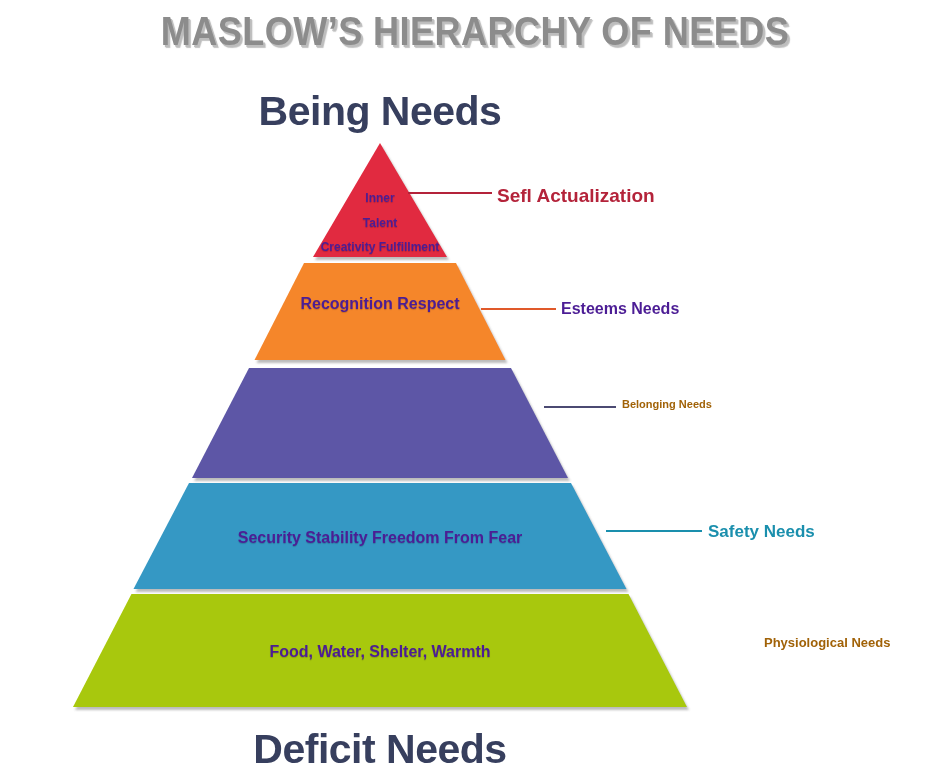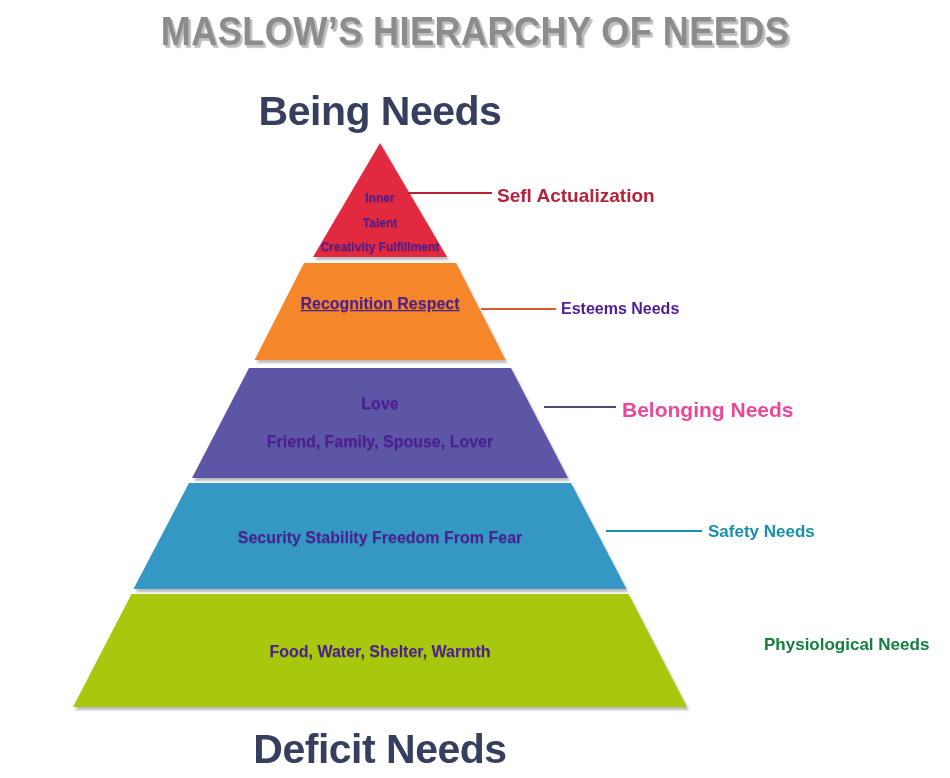--- a/index.html
+++ b/index.html
@@ -130,41 +130,37 @@
     <line x1="606" y1="531" x2="702" y2="531" stroke="#1a8fad" stroke-width="2"></line>
   </svg>
 
   <div class="tier-text" style="left:280px; top:192px; width:200px; font-size:12px;">
     <span class="line" style="display:block; margin-bottom:13px;">Inner</span>
     <span class="line" style="display:block; margin-bottom:12px;">Talent</span>
     <span class="line" style="display:block;">Creativity Fulfillment</span>
   </div>
 
   <div class="tier-text" style="left:230px; top:296px; width:300px; font-size:16px;">
-    <span class="line" style="display:block;text-decoration:underline;">Recognition Respect</span>
+    <span class="line" style="display:block;">Recognition Respect</span>
   </div>
 
-  <div class="tier-text" style="left:180px; top:396px; width:400px; font-size:16px;">
-    <span class="line" style="display:block; margin-bottom:22px;">Love</span>
-    <span class="line" style="display:block;">Friend, Family, Spouse, Lover</span>
-  </div>
 
   <div class="tier-text" style="left:130px; top:530px; width:500px; font-size:16px;">
     <span class="line" style="display:block;">Security Stability Freedom From Fear</span>
   </div>
 
   <div class="tier-text" style="left:130px; top:644px; width:500px; font-size:16px;">
     <span class="line" style="display:block;">Food, Water, Shelter, Warmth</span>
   </div>
 
   <div class="side-label" style="left:497px; top:185px; font-size:19px; color:#b4233a;">Sefl Actualization</div>
 
   <div class="side-label" style="left:561px; top:300px; font-size:16px; color:#4c1d95;text-align:right;">Esteems Needs</div>
 
-  <div class="side-label" style="left:622px; top:398px; font-size:21px; color:#ec4899;">Belonging Needs</div>
+  <div class="side-label" style="left:622px; top:398px; font-size:11px; color:#a16207;">Belonging Needs</div>
 
   <div class="side-label" style="left:708px; top:522px; font-size:17px; color:#1a8fad;">Safety Needs</div>
 
-  <div class="side-label" style="left:764px; top:635px; font-size:17px; color:#15803d;">Physiological Needs</div>
+  <div class="side-label" style="left:764px; top:635px; font-size:13px; color:#a16207;">Physiological Needs</div>
 
   <div id="deficit-needs-title">Deficit Needs</div>
 
 </div>
 
 </body></html>

